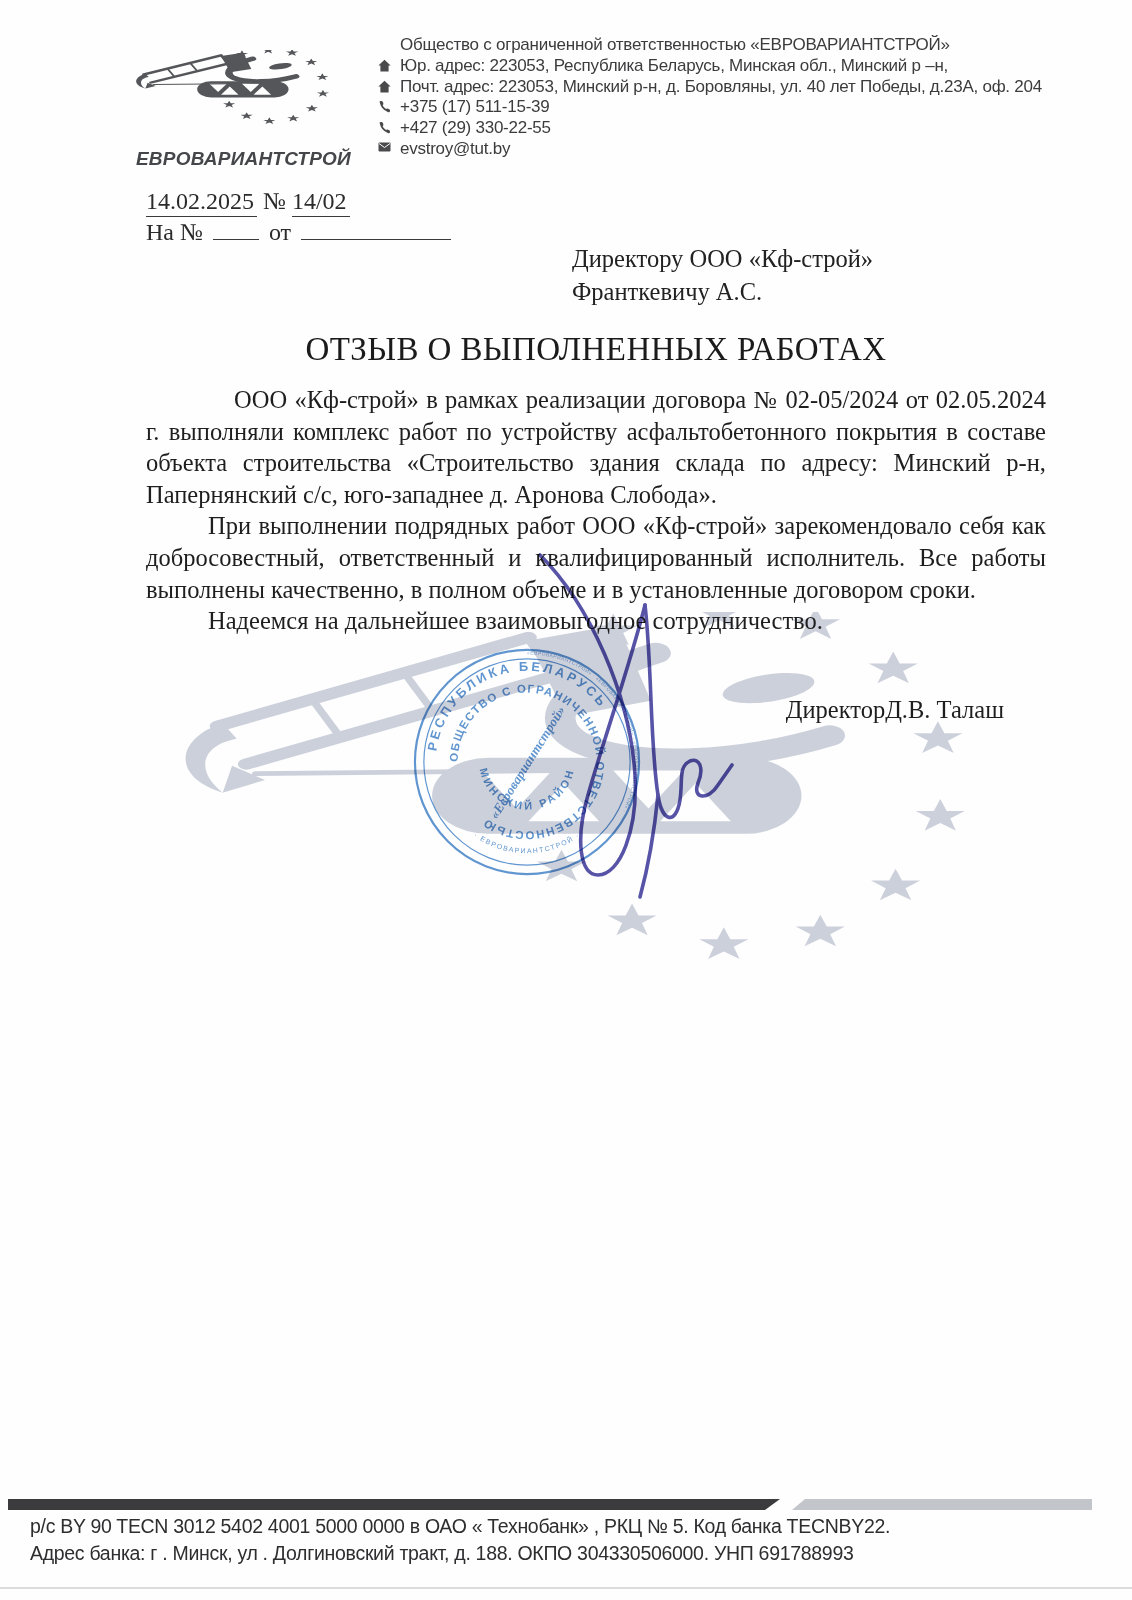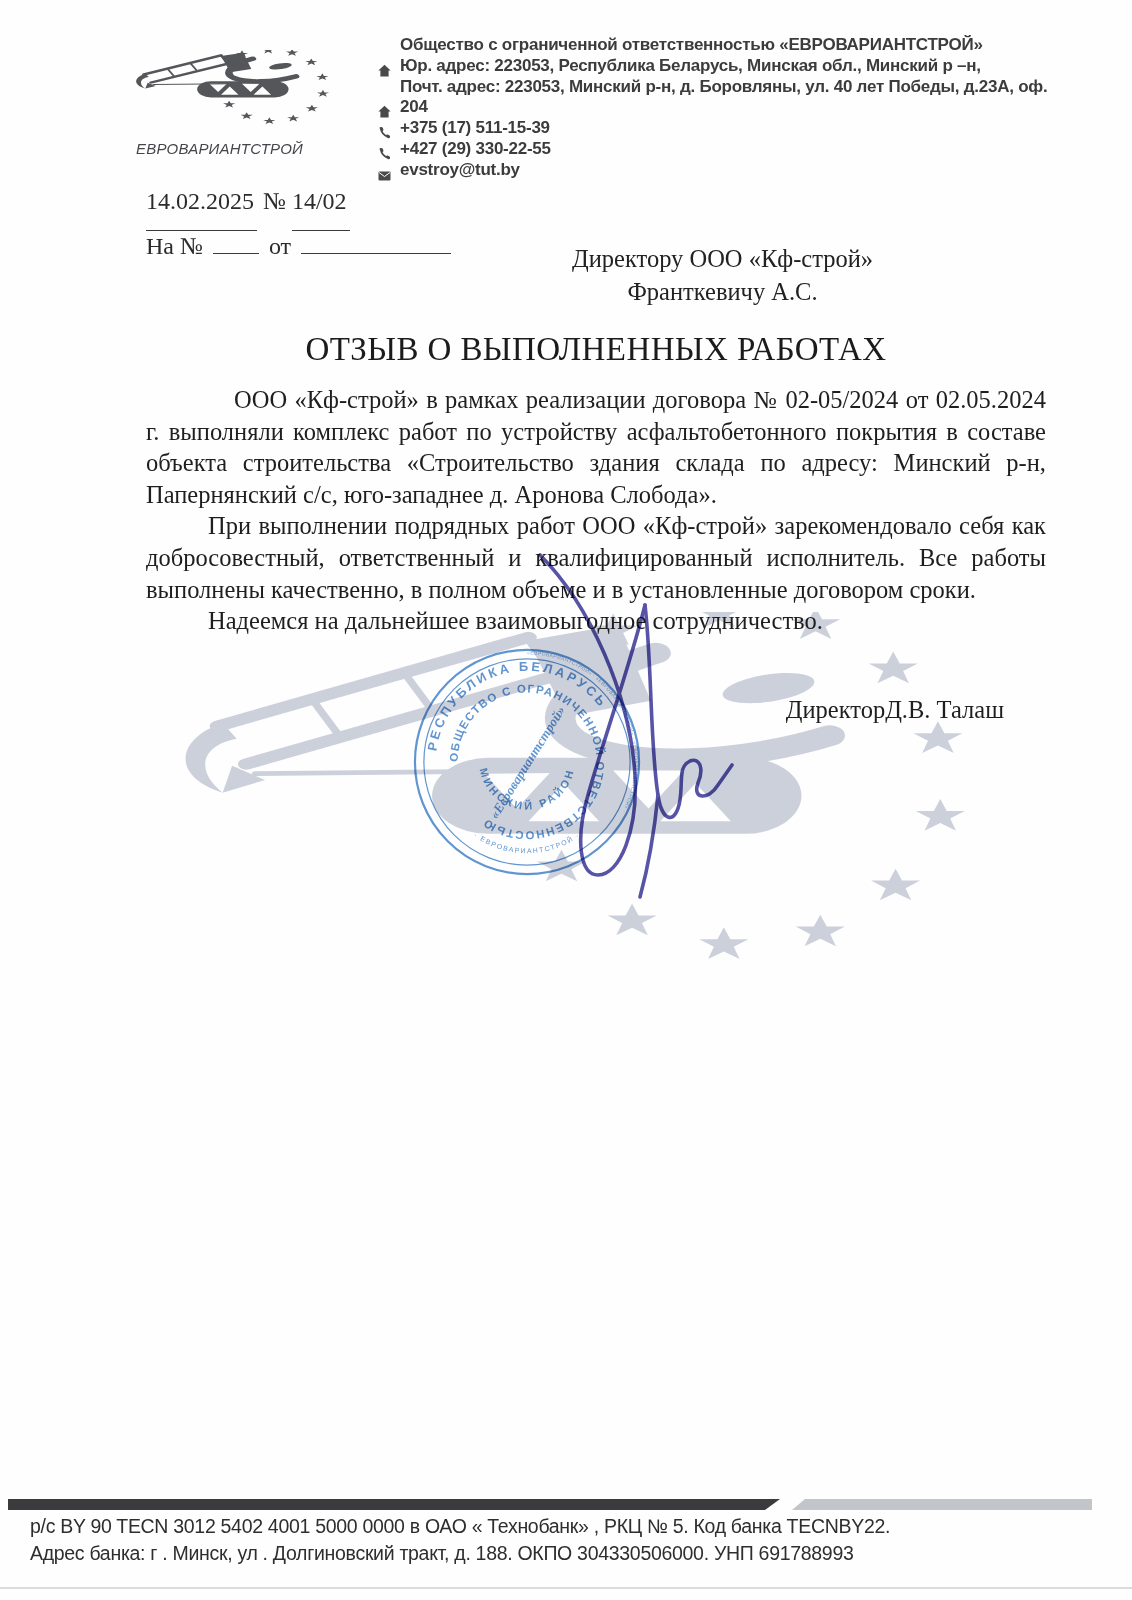--- a/index.html
+++ b/index.html
@@ -5,40 +5,40 @@
   html,body { margin:0; padding:0; background:#e8e8e8; }
   .page {
     position:relative; width:1132px; height:1600px; margin:0 auto;
     background:#fefefe; overflow:hidden;
     font-family:"Liberation Serif","DejaVu Serif",serif; color:#1e1e1e;
   }
   
   .logo { position:absolute; left:136px; top:50px; width:204px; }
   .logo-svg { display:block; width:198px; height:88px; color:#55565a; }
   .logo-text {
-    margin-top:2px; font-family:"Liberation Sans","DejaVu Sans",sans-serif;
-    font-weight:400; font-style:italic; font-size:15px; letter-spacing:0.2px;
+    margin-top:10px; font-family:"Liberation Sans","DejaVu Sans",sans-serif;
+    font-weight:700; font-style:italic; font-size:19px; letter-spacing:0.2px;
     color:#45464a; white-space:nowrap;
   }
   .contact {
     position:absolute; left:378px; top:35px; width:700px;
     font-family:"Liberation Sans","DejaVu Sans",sans-serif;
     font-size:17px; line-height:20.8px; letter-spacing:-0.25px; color:#3c3c3e;
   }
-  .c-row { display:flex; align-items:flex-end;font-weight:bold; }
+  .c-row { display:flex; align-items:flex-start; }
   .c-ic { flex:0 0 22px; width:22px; padding-top:3px; }
   .c-ic svg { display:block; }
   
   .refblock { position:absolute; left:146px; top:186px; font-size:24px; color:#2b2b2b; line-height:30px; }
-  .u { display:inline-block; border-bottom:1.6px solid #3a3a3a; padding:0 3px 14px 0; }
+  .u { display:inline-block; border-bottom:1.6px solid #3a3a3a; padding:0 3px 0 0; }
   .blank { display:inline-block; border-bottom:1.6px solid #3a3a3a; height:20px; vertical-align:baseline; }
   .blank.short { width:46px; margin:0 10px; }
   .blank.long  { width:150px; margin-left:10px; }
   
-  .addressee { position:absolute; left:572px; top:243px; font-size:24.5px; line-height:32.5px; color:#222;text-align:center; }
+  .addressee { position:absolute; left:572px; top:243px; font-size:24.5px; line-height:32.5px; color:#222; }
   .title {
     position:absolute; left:146px; top:331px; width:900px; text-align:center;
     font-size:33px; letter-spacing:0.4px; color:#1b1b1b;
   }
   
   .body { position:absolute; left:146px; top:384px; width:900px;
           font-size:24.5px; line-height:31.6px; text-align:justify; }
   .body p { margin:0; text-indent:62px; }
   .body p.first { text-indent:88px; }
   

